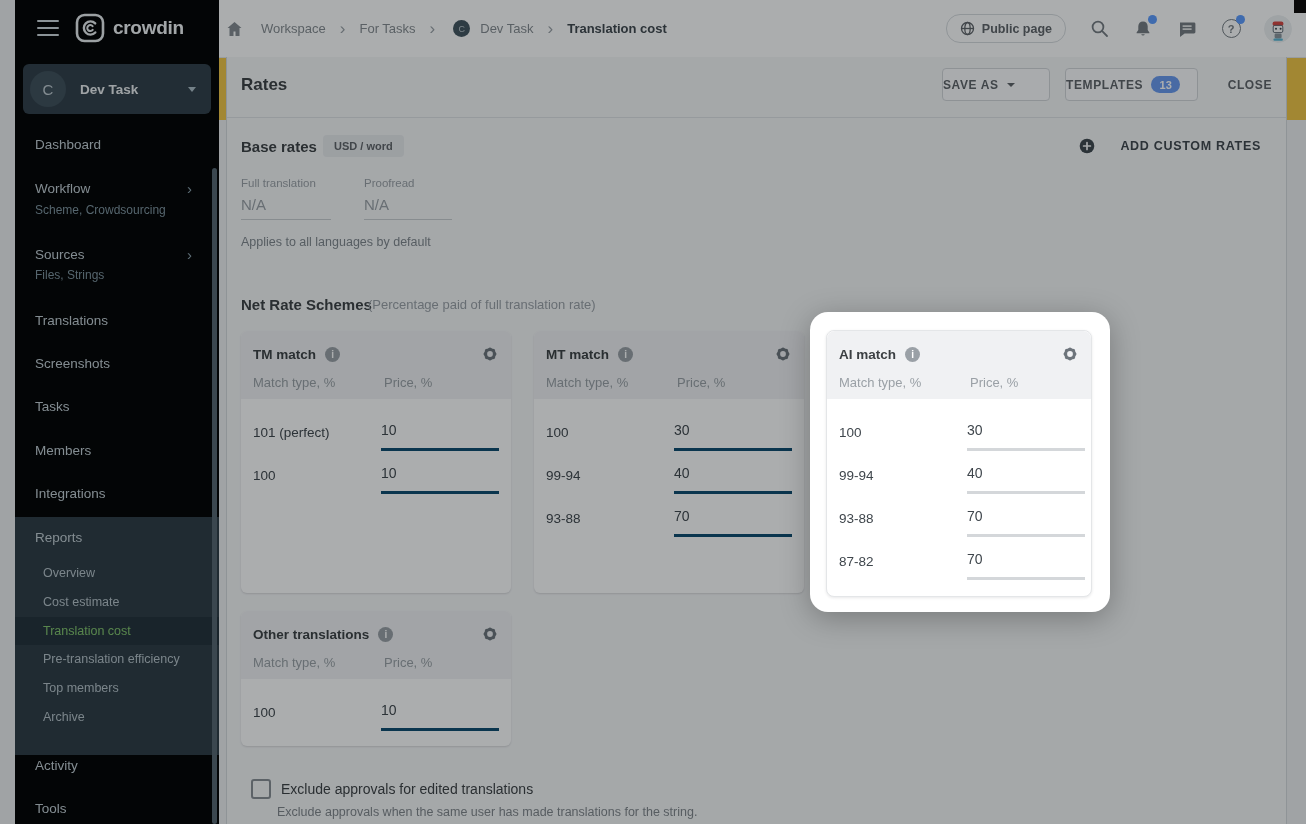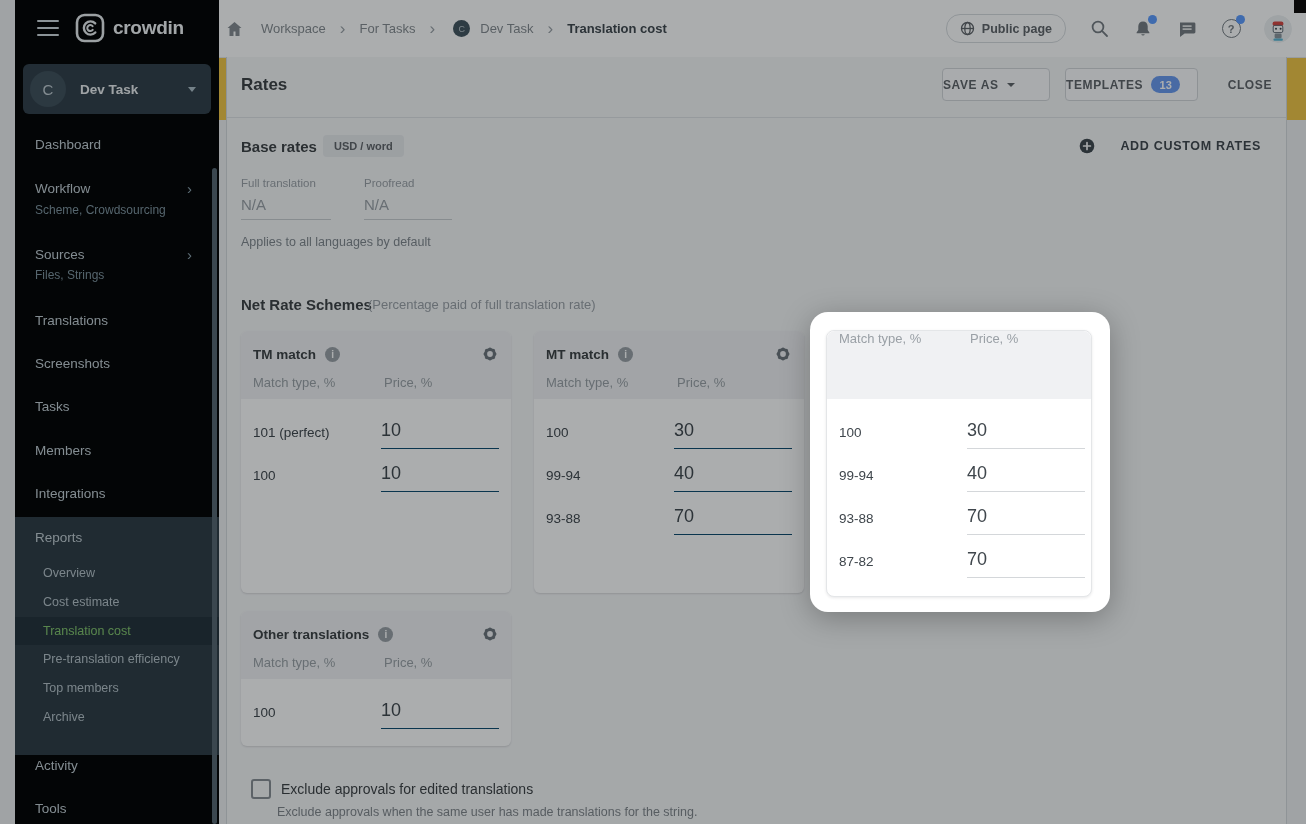--- a/index.html
+++ b/index.html
@@ -95,21 +95,21 @@
   .info-icon::before{content:"i";}
   .gear{margin-left:auto;width:18px;height:18px;}
   .gear .tooth{fill:#6d747b;}
   .gear .hole{fill:#f1f2f4;}
   .card-cols{position:relative;height:24px;font-size:13px;color:#9aa0a6;}
   .col-price{position:absolute;left:131px;top:0;}
   .card-body{position:relative;padding-top:11px;}
   .rate-row{position:relative;height:43px;}
   .rate-row .match{position:absolute;left:12px;top:50%;transform:translateY(-50%);font-size:13.5px;color:#3f464c;}
   .rate-row .price{position:absolute;left:140px;top:2px;width:118px;height:36px;display:flex;align-items:center;
-                   font-size:18px;color:#3f464c;border-bottom:1px solid #0c4a6e;}
+                   font-size:14px;color:#3f464c;border-bottom:3px solid #0c4a6e;}
 
   .chk-row{position:absolute;left:24px;top:722px;display:flex;align-items:flex-end;}
   .checkbox{width:16px;height:16px;border:2px solid #878e94;border-radius:3px;background:transparent;}
   .chk-label{margin-left:10px;font-size:14px;color:#3c4043;line-height:20px;}
   .chk-desc{position:absolute;left:50px;top:748px;font-size:12.5px;color:#80868b;}
 
   
   .dim{position:absolute;inset:0;background:rgba(10,14,18,.34);z-index:40;}
   .spotlight{position:absolute;left:810px;top:312px;width:300px;height:300px;background:#fff;border-radius:18px;
              box-shadow:0 6px 30px rgba(0,0,0,.28);z-index:60;}
@@ -363,20 +363,29 @@
       <span class="chk-label">Exclude approvals for edited translations</span>
     </div>
     <span class="chk-desc">Exclude approvals when the same user has made translations for the string.</span>
   </div>
 
   <div class="dim"></div>
 
   <div class="spotlight">
     <div class="card spot-card">
       <div class="card-head">
+        <div class="card-title-row">
+          <span class="card-title">AI match</span>
+          <span class="info-icon"></span>
+          <svg class="gear" viewBox="0 0 20 20">
+              <rect class="tooth" x="4.2" y="4.2" width="11.6" height="11.6" rx="2.5"></rect>
+              <rect class="tooth" x="4.2" y="4.2" width="11.6" height="11.6" rx="2.5" transform="rotate(45 10 10)"></rect>
+              <circle class="hole" cx="10" cy="10" r="3.2"></circle>
+            </svg>
+        </div>
         <div class="card-cols">
           <span>Match type, %</span>
           <span class="col-price">Price, %</span>
         </div>
       </div>
       <div class="card-body" style="padding-bottom:14px">
         <div class="rate-row">
           <span class="match">100</span>
           <span class="price">30</span>
         </div>

